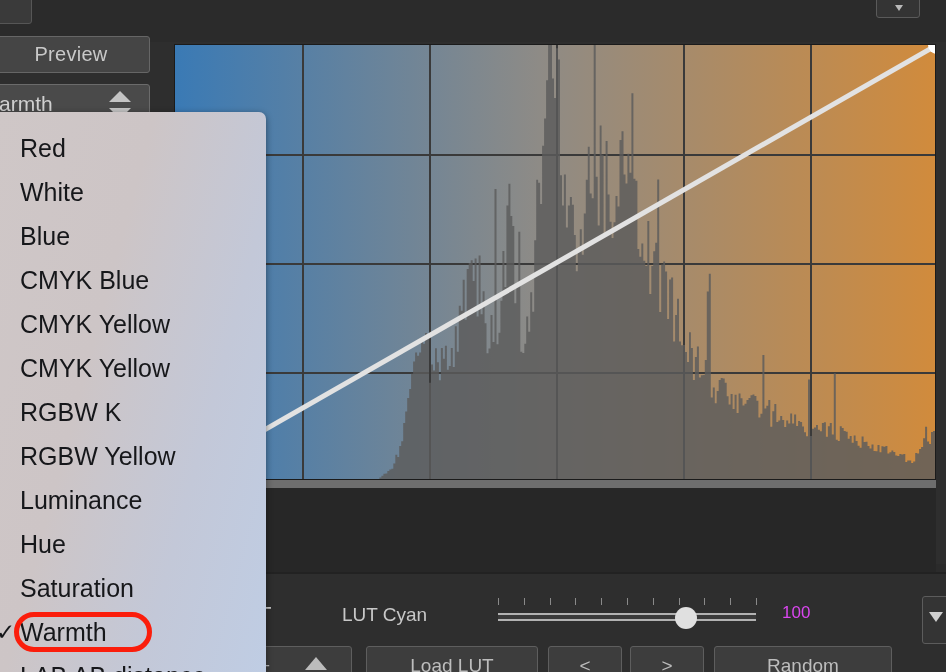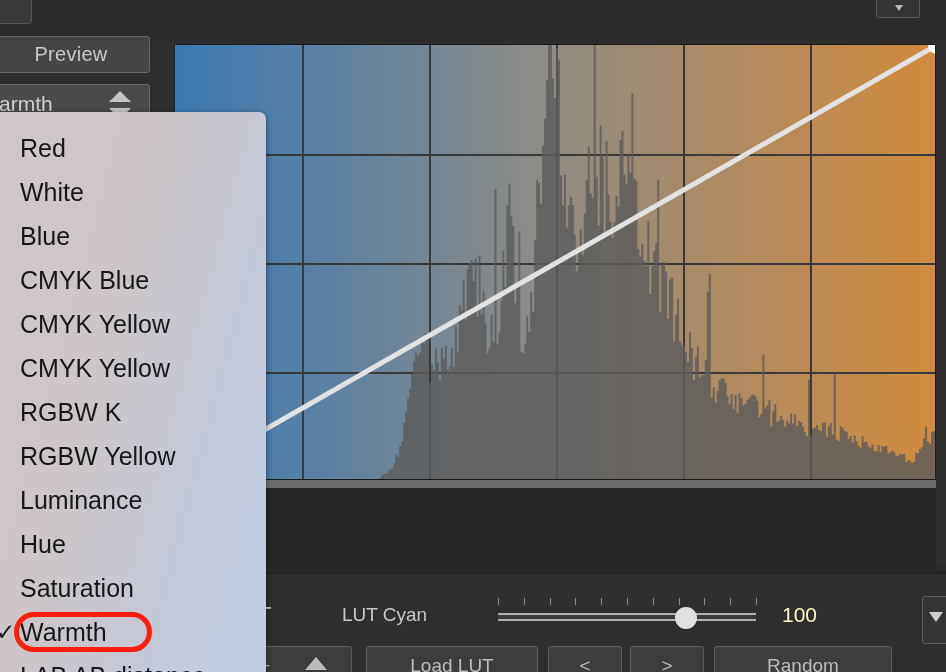--- a/index.html
+++ b/index.html
@@ -138,21 +138,21 @@
     border-bottom: 2px solid #b2b2b2;
   }
   .slider .thumb {
     position: absolute; top: 9px;
     width: 22px; height: 22px;
     background: #e0e0e0; border-radius: 50%;
     transform: translateX(-11px);
   }
   .slider-value {
     position: absolute; left: 782px; top: 603px;
-    color: #fef9c3; font-size: 21px;
+    color: #d946ef; font-size: 17px;
   }
   .right-dd {
     position: absolute; left: 922px; top: 596px;
     width: 34px; height: 48px;
     background: #343434; border: 1px solid #5c5c5c; border-radius: 3px;
   }
   .right-dd .glyph {
     position: absolute; left: 6px; top: 15px;
     width: 14px; height: 10px; background: #cfcfcf;
     clip-path: polygon(0 0, 100% 0, 50% 100%);

